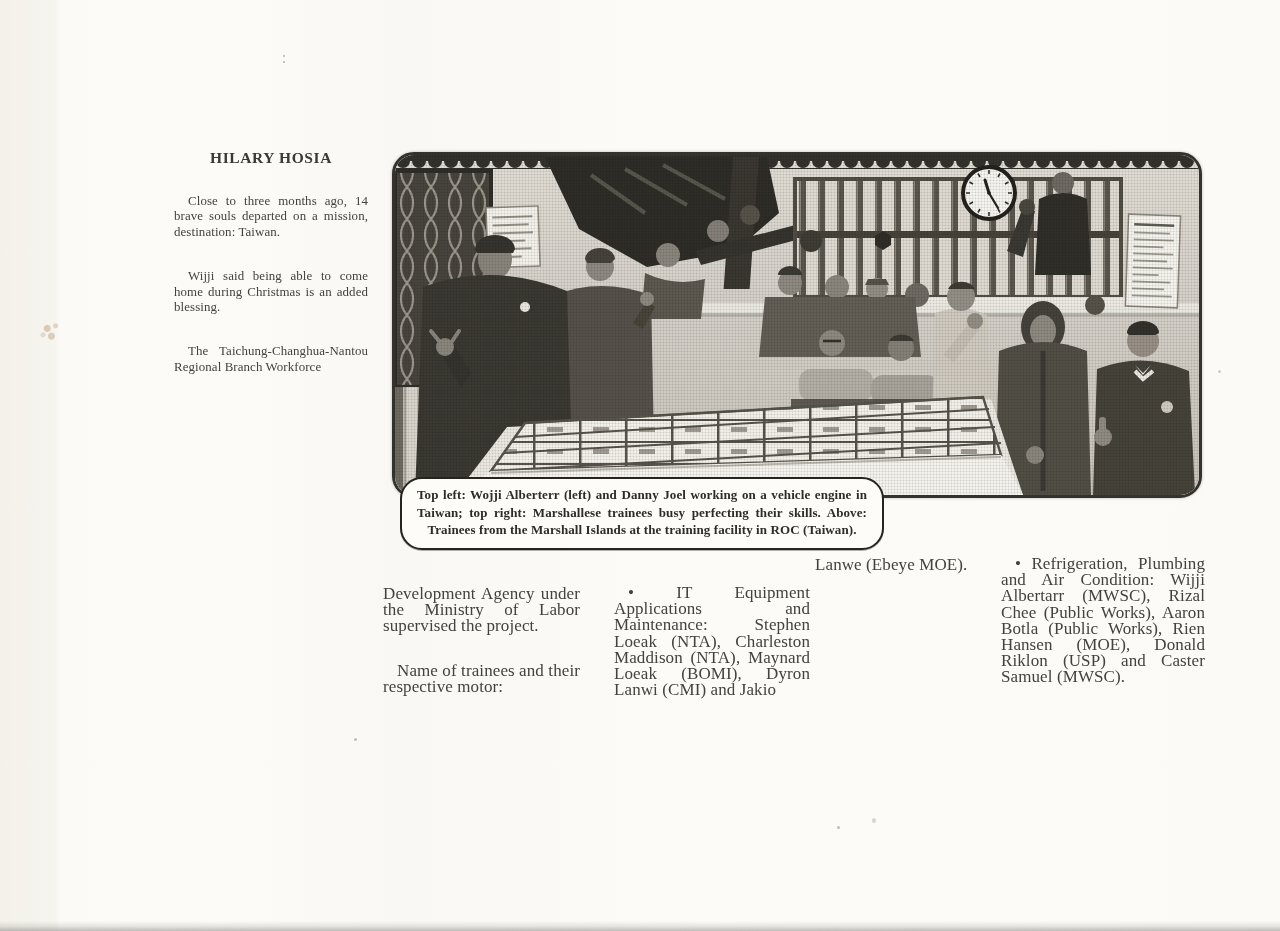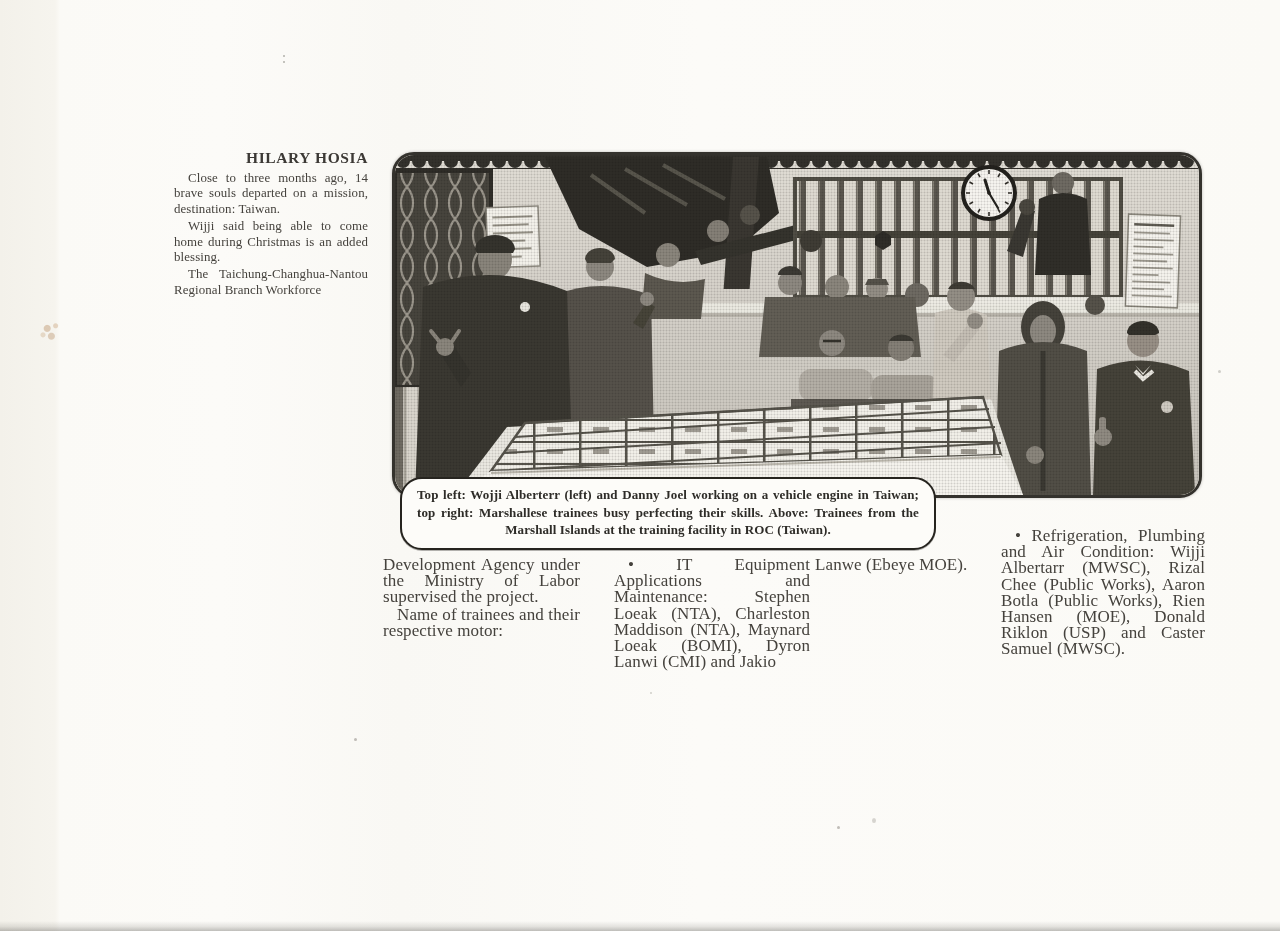--- a/index.html
+++ b/index.html
@@ -20,43 +20,43 @@
                radial-gradient(circle at 70% 30%, rgba(200,160,120,.4) 0 2px, transparent 3px),
                radial-gradient(circle at 55% 70%, rgba(185,145,105,.4) 0 3px, transparent 4px),
                radial-gradient(circle at 25% 65%, rgba(200,165,125,.35) 0 2px, transparent 3px);
     filter:blur(.4px);}
   .speck{position:absolute;border-radius:50%;background:#8f8b84;opacity:.55;}
 
   
   .col{position:absolute;color:#45423d;font-size:12.9px;line-height:15.7px;
        text-align:justify;letter-spacing:.1px;}
   .col p{margin:0 0 1px 0;}
-  .col p.indent{text-indent:14px;}
+  .col p.indent{text-indent:14px;margin-top:28px;}
   .byline{font-weight:bold;font-size:15.5px;letter-spacing:.6px;color:#3c3935;
-          margin:0 0 5px 0;text-align:right;}
+          margin:0 0 5px 0;text-align:center;}
 
   .left-col{left:174px;top:150px;width:194px;}
   .bcol{font-size:17px;line-height:16.2px;}
-  .col2{left:383px;top:557px;width:197px;}
+  .col2{left:383px;top:586px;width:197px;}
   .col3{left:614px;top:557px;width:196px;}
   .col4{left:815px;top:557px;width:196px;}
   .col5{left:1001px;top:528px;width:204px;}
 
   
   figure.photo{position:absolute;left:392px;top:152px;width:804px;height:340px;margin:0;
     border:3px solid #34322d;border-radius:22px;overflow:hidden;
     box-shadow:inset 0 0 0 2px #dad6ce, 0 0 3px rgba(60,58,54,.35);
     background:#d9d5cd;}
   figure.photo svg{display:block;width:100%;height:100%;}
   .halftone{position:absolute;inset:0;pointer-events:none;border-radius:19px;
     background-image:radial-gradient(rgba(30,28,24,.16) .7px, transparent 1.2px);
     background-size:3px 3px;mix-blend-mode:multiply;}
 
   
-  .caption-box{position:absolute;left:400px;top:477px;width:536px;z-index:5;
+  .caption-box{position:absolute;left:400px;top:477px;width:484px;z-index:5;
     background:#fdfcf9;border:2px solid #26241f;border-radius:22px;
     box-sizing:border-box;padding:7px 15px 9px 15px;
     box-shadow:0 1px 0 rgba(70,68,64,.4);}
   .caption-box p{margin:0;font-weight:bold;font-size:13px;line-height:17.5px;
     color:#2e2c28;text-align:justify;text-align-last:center;letter-spacing:.1px;}
   .colon-mark{position:absolute;left:283px;top:55px;width:2px;height:8px;opacity:.5;}
   .colon-mark i{position:absolute;left:0;width:2px;height:2px;background:#6a675f;border-radius:50%;}
 </style>
 </head>
 <body>

